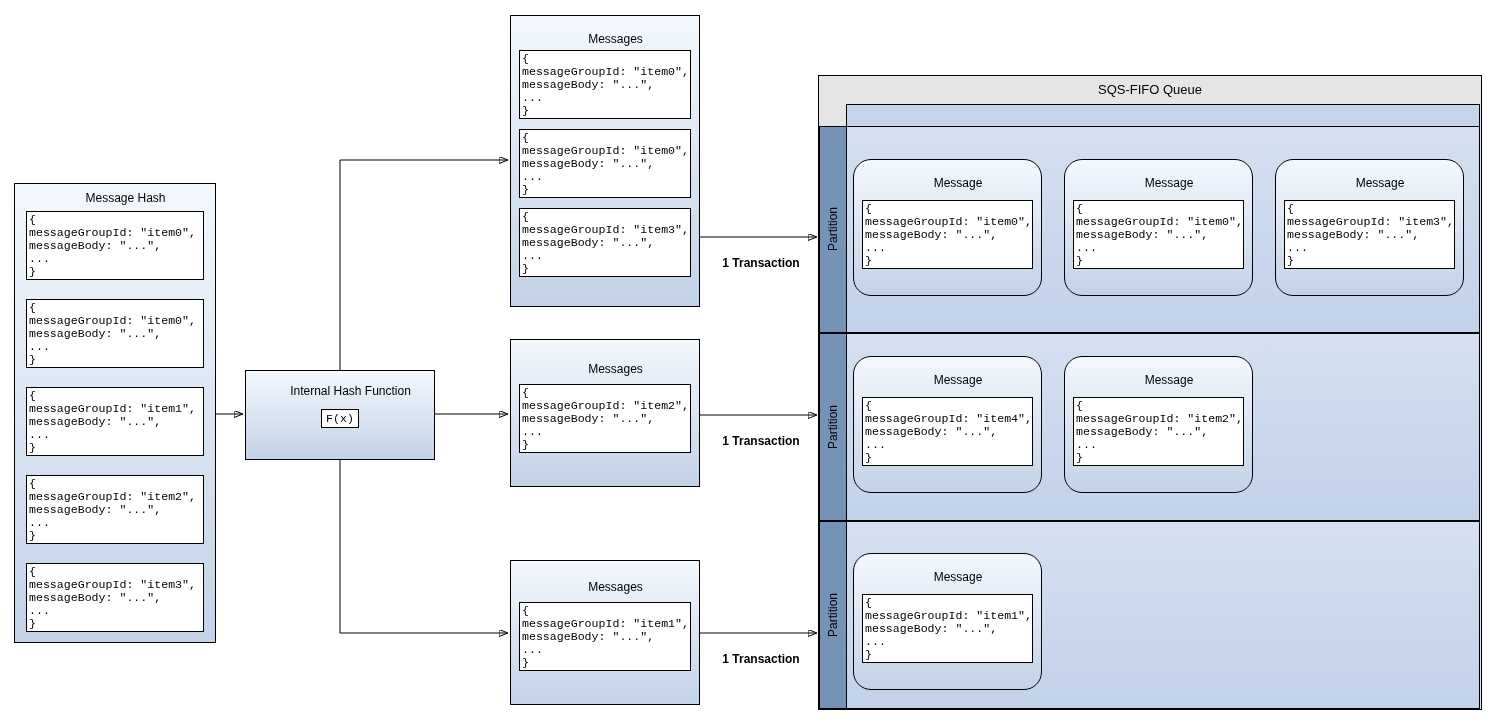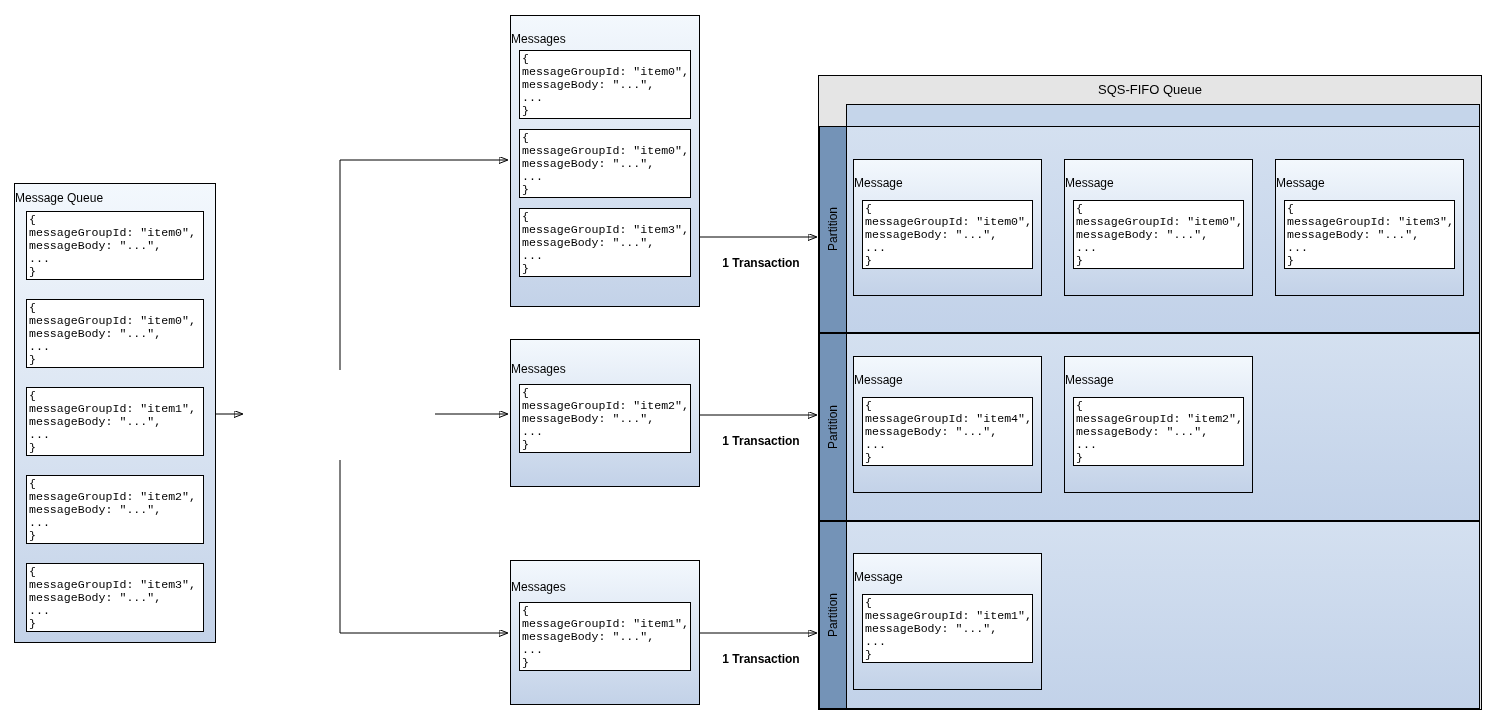--- a/index.html
+++ b/index.html
@@ -4,21 +4,21 @@
 <style>
   * { margin: 0; padding: 0; box-sizing: border-box; }
   html, body { background: #ffffff; }
   body { font-family: "Liberation Sans", sans-serif; color: #000; }
   #canvas { position: relative; width: 1486px; height: 720px; background: #ffffff; overflow: hidden; }
 
   .grad-box {
     background: linear-gradient(180deg, #f3f8fd 0%, #c3d2e8 100%);
     border: 1px solid #000;
   }
-  .box-title { font-size: 12px; line-height: 16px; color: #000; }
+  .box-title { text-align: center; font-size: 12px; line-height: 16px; color: #000; margin-left: 21px; }
 
   .code-card {
     background: #ffffff;
     border: 1px solid #000;
     font-family: "Liberation Mono", "DejaVu Sans Mono", monospace;
     font-size: 11.6px;
     line-height: 13px;
     white-space: pre;
     padding: 1px 2px;
     color: #000;
@@ -80,35 +80,35 @@
     font-size: 12px; color: #000; white-space: nowrap;
   }
   .lane-content {
     flex: 1;
     background: linear-gradient(180deg, #d4e0f0 0%, #c2d2e9 100%);
     display: flex; flex-direction: row; gap: 22px; padding-left: 6px;
   }
   .lane-content0 { padding-top: 32px; }
   .lane-content1 { padding-top: 22px; }
   .lane-content2 { padding-top: 31px; }
-  .lane-msg { width: 189px; height: 137px; flex: none; }
+  .lane-msg { width: 189px; height: 137px; flex: none; border-radius: 18px; }
   .lane-msg .box-title { padding-top: 15px; margin-bottom: 9px; }
   .lane-msg .code-card { margin: 0 8px; }
 
   
   svg.arrows { position: absolute; left: 0; top: 0; pointer-events: none; z-index: 5; }
   svg.arrows path { stroke: #000; stroke-width: 1; fill: none; }
 </style>
 </head>
 <body>
 
 <div id="canvas">
 
   <div class="grad-box batch">
-    <div class="box-title">Message Queue</div>
+    <div class="box-title">Message Hash</div>
     <div class="card-stack">
 
         <pre class="code-card">{
 messageGroupId: "item0",
 messageBody: "...",
 ...
 }</pre>
 
         <pre class="code-card">{
 messageGroupId: "item0",
@@ -129,20 +129,24 @@
 }</pre>
 
         <pre class="code-card">{
 messageGroupId: "item3",
 messageBody: "...",
 ...
 }</pre>
       </div>
   </div>
 
+  <div class="grad-box hash">
+    <div class="box-title">Internal Hash Function</div>
+    <div class="fx-box">F(x)</div>
+  </div>
 
   <div class="grad-box stack stack0">
     <div class="box-title">Messages</div>
     <div class="card-stack">
 
         <pre class="code-card">{
 messageGroupId: "item0",
 messageBody: "...",
 ...
 }</pre>

